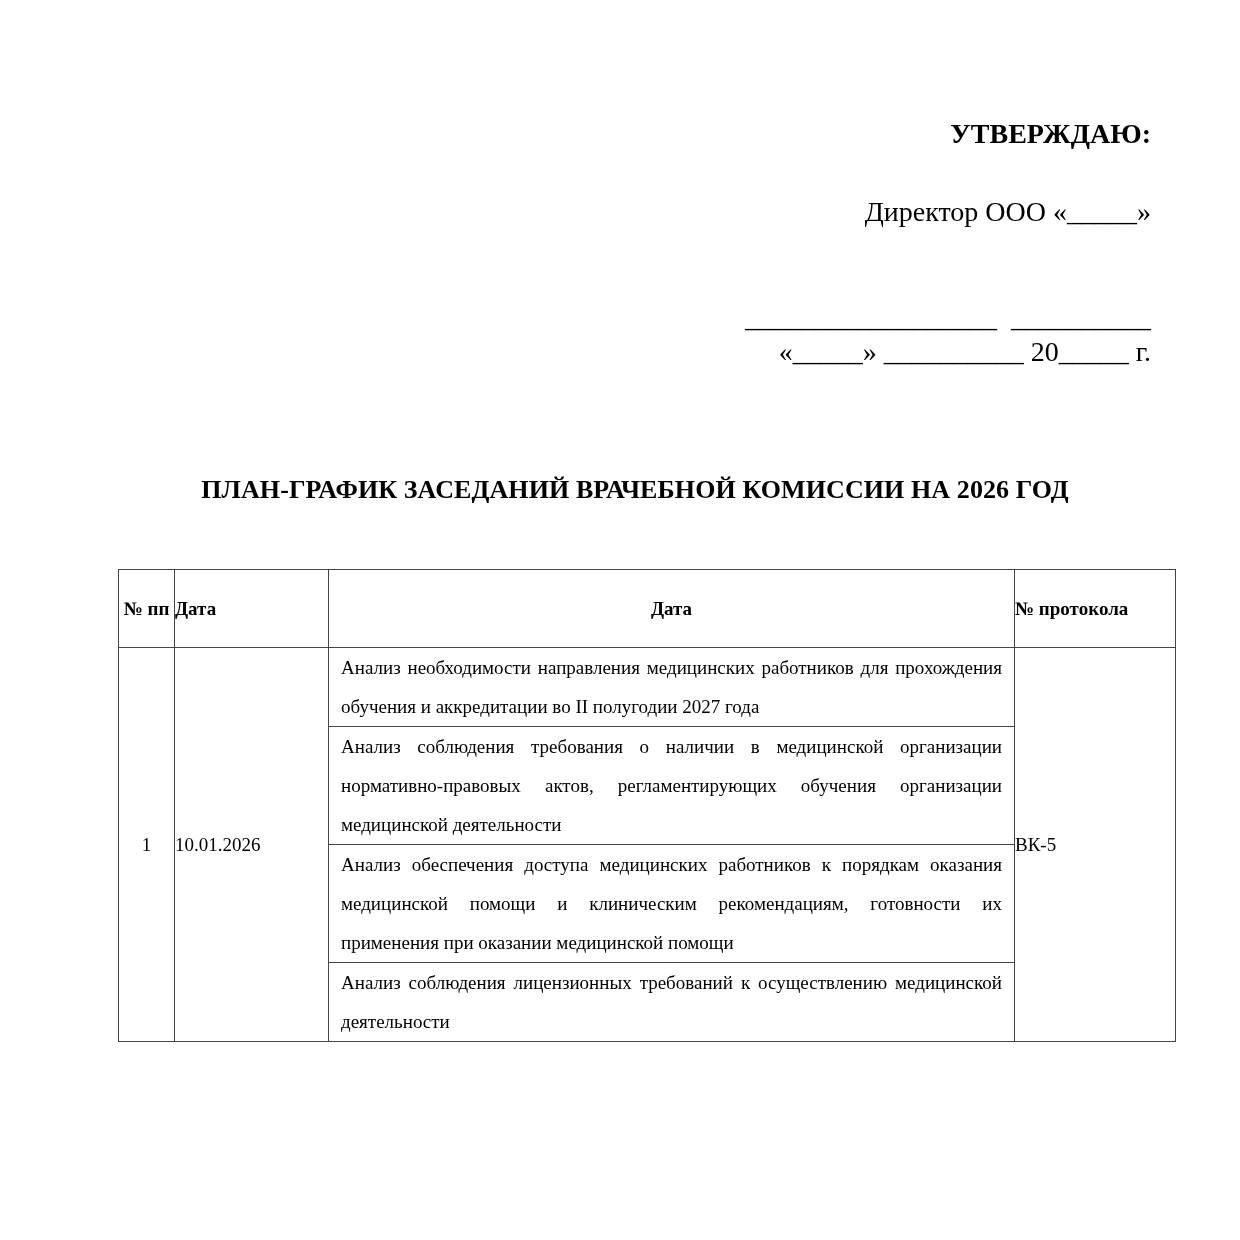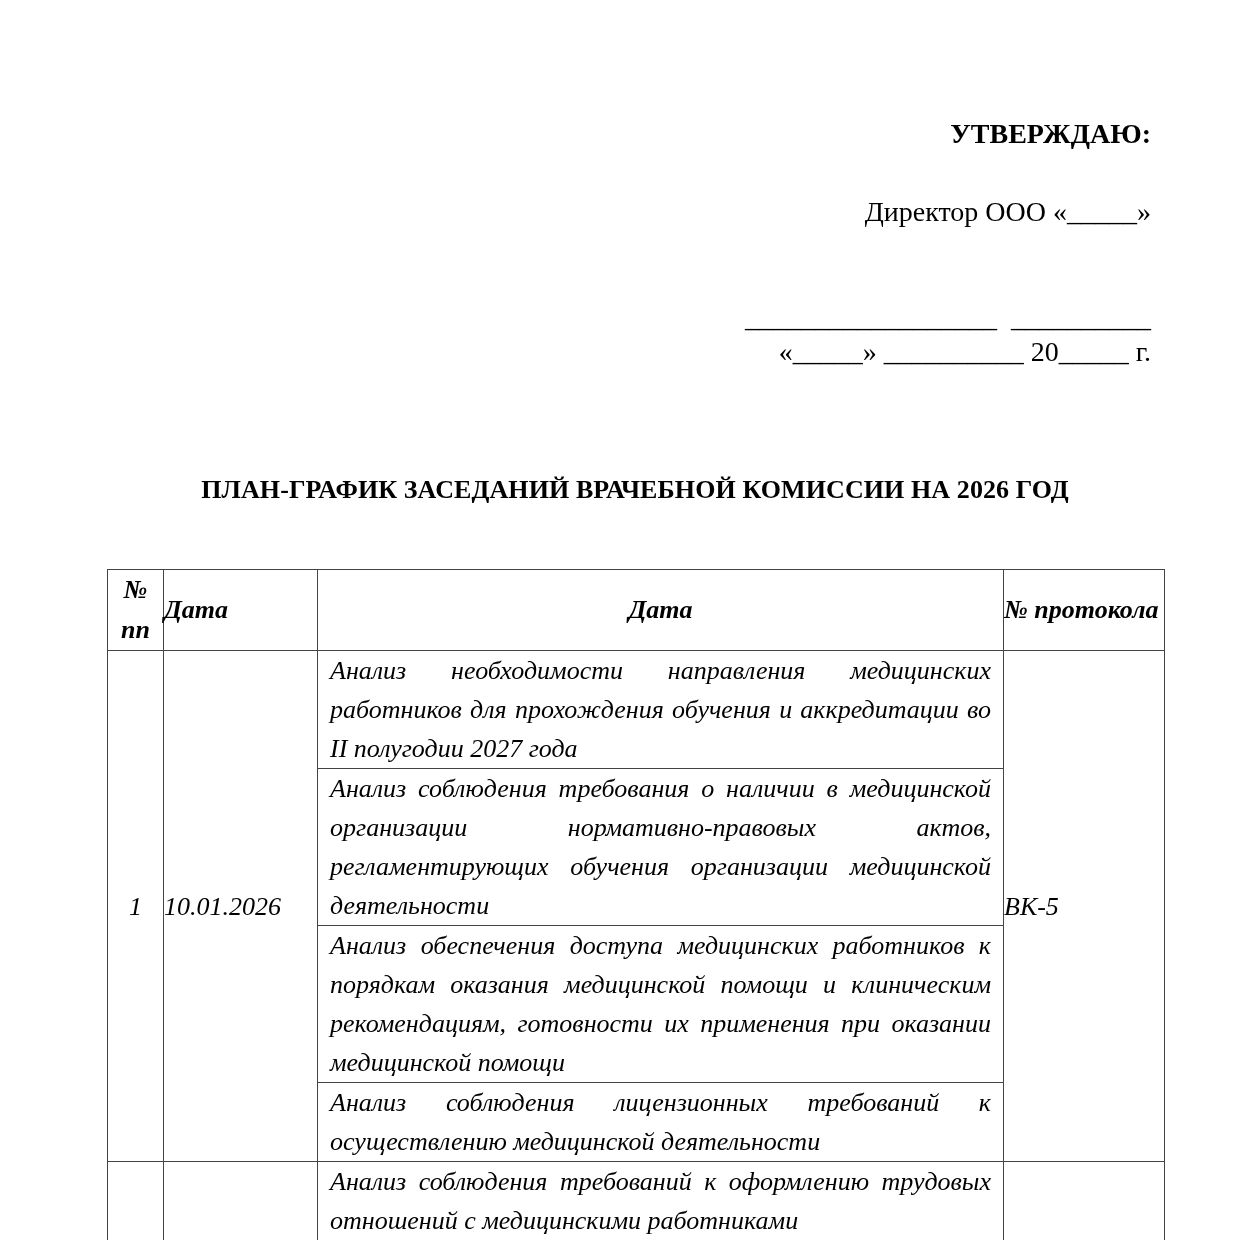--- a/index.html
+++ b/index.html
@@ -2,22 +2,22 @@
 <html><head>
 <meta charset="utf-8">
 <style>
   html, body { margin: 0; padding: 0; background: #ffffff; }
   body { width: 1240px; height: 1240px; overflow: hidden; position: relative;
          font-family: "Liberation Serif", "DejaVu Serif", serif; color: #000; }
   .approve { position: absolute; right: 89px; text-align: right; font-size: 28px; white-space: pre; }
   .approve.bold { font-weight: bold; }
   .title { position: absolute; left: 0; width: 1270px; top: 475px; text-align: center;
            font-weight: bold; font-size: 26px; letter-spacing: 0.1px; }
-  table { position: absolute; left: 107px; top: 569px; width: 1057px; border-collapse: collapse;
-          font-size: 26px; line-height: 39px; table-layout: fixed; font-style: italic; }
+  table { position: absolute; left: 118px; top: 569px; width: 1057px; border-collapse: collapse;
+          font-size: 19px; line-height: 39px; table-layout: fixed; }
   td, th { border: 1.5px solid #444; padding: 0; vertical-align: middle; }
   th { font-weight: bold; text-align: center; line-height: 40px; }
   .c1 { width: 55px; text-align: center; }
   .c2 { width: 153px; text-align: left; }
   .c3 { width: 685px; }
   .c4 { width: 160px; text-align: left; }
   .topic-inner { border-bottom: 1.5px solid #444; padding: 0 12px; text-align: justify; }
   .topic-inner:last-child { border-bottom: none; }
   td.topics { padding: 0; vertical-align: top; }
 </style>
@@ -45,23 +45,14 @@
       <td class="c1">1</td>
       <td class="c2">10.01.2026</td>
       <td class="c3 topics">
         <div class="topic-inner">Анализ необходимости направления медицинских работников для прохождения обучения и аккредитации во II полугодии 2027 года</div>
         <div class="topic-inner">Анализ соблюдения требования о наличии в медицинской организации нормативно-правовых актов, регламентирующих обучения организации медицинской деятельности</div>
         <div class="topic-inner">Анализ обеспечения доступа медицинских работников к порядкам оказания медицинской помощи и клиническим рекомендациям, готовности их применения при оказании медицинской помощи</div>
         <div class="topic-inner">Анализ соблюдения лицензионных требований к осуществлению медицинской деятельности</div>
       </td>
       <td class="c4">ВК-5</td>
     </tr>
-    <tr>
-      <td class="c1"></td>
-      <td class="c2"></td>
-      <td class="c3 topics">
-        <div class="topic-inner">Анализ соблюдения требований к оформлению трудовых отношений с медицинскими работниками</div>
-
-      </td>
-      <td class="c4"></td>
-    </tr>
   </tbody>
 </table>
 
 </body></html>

